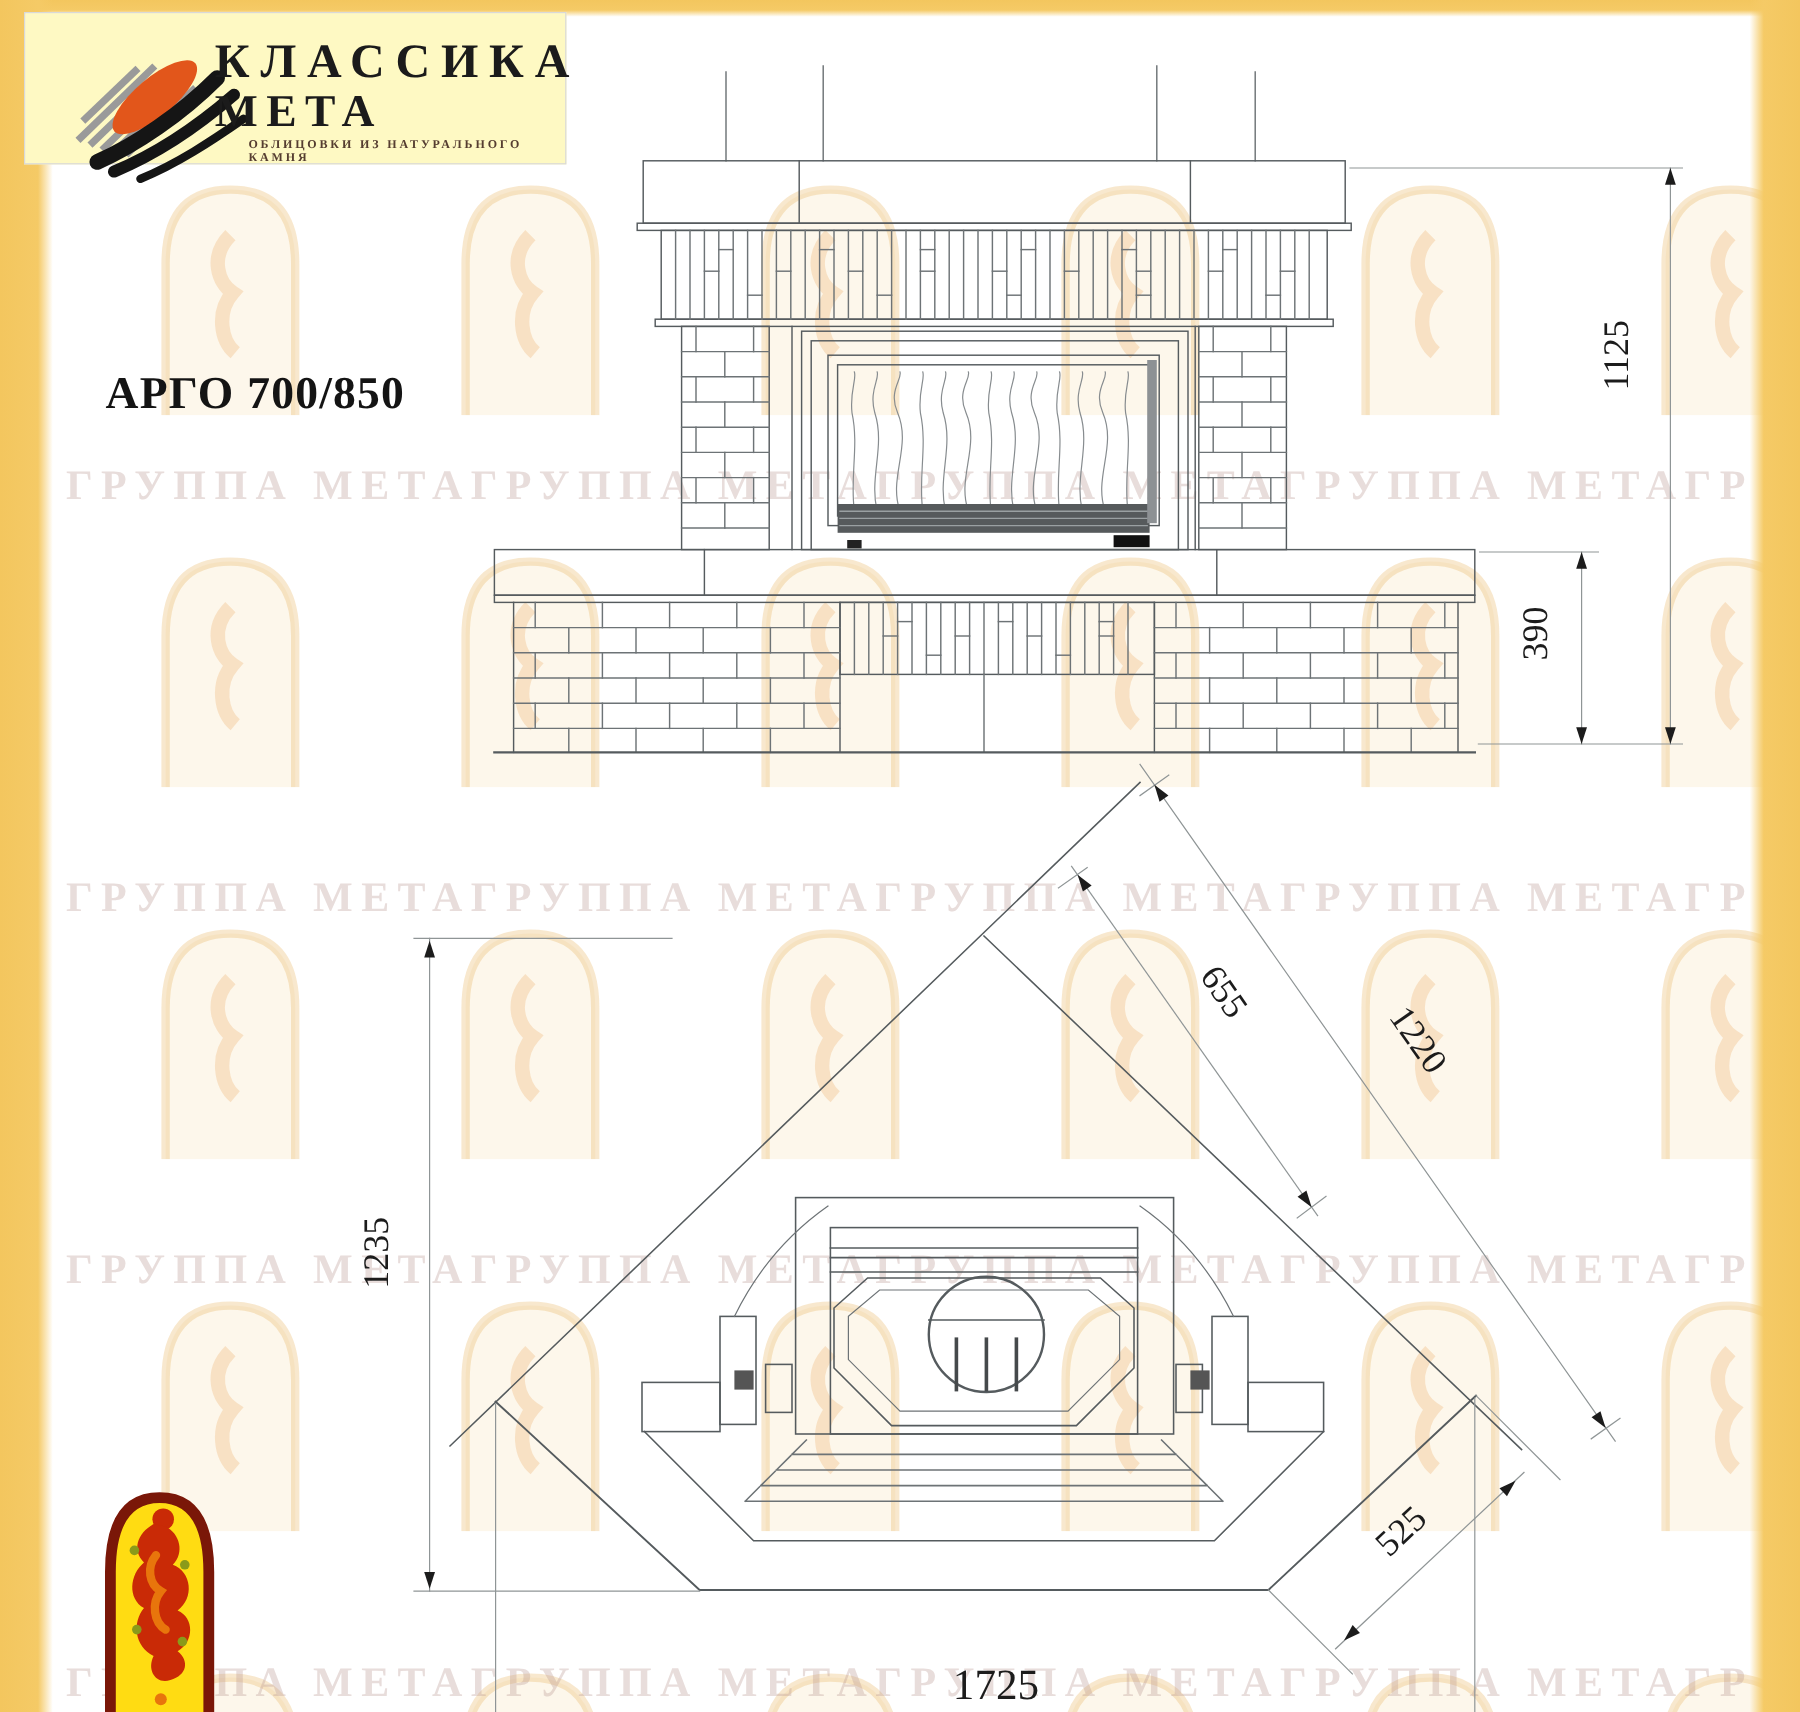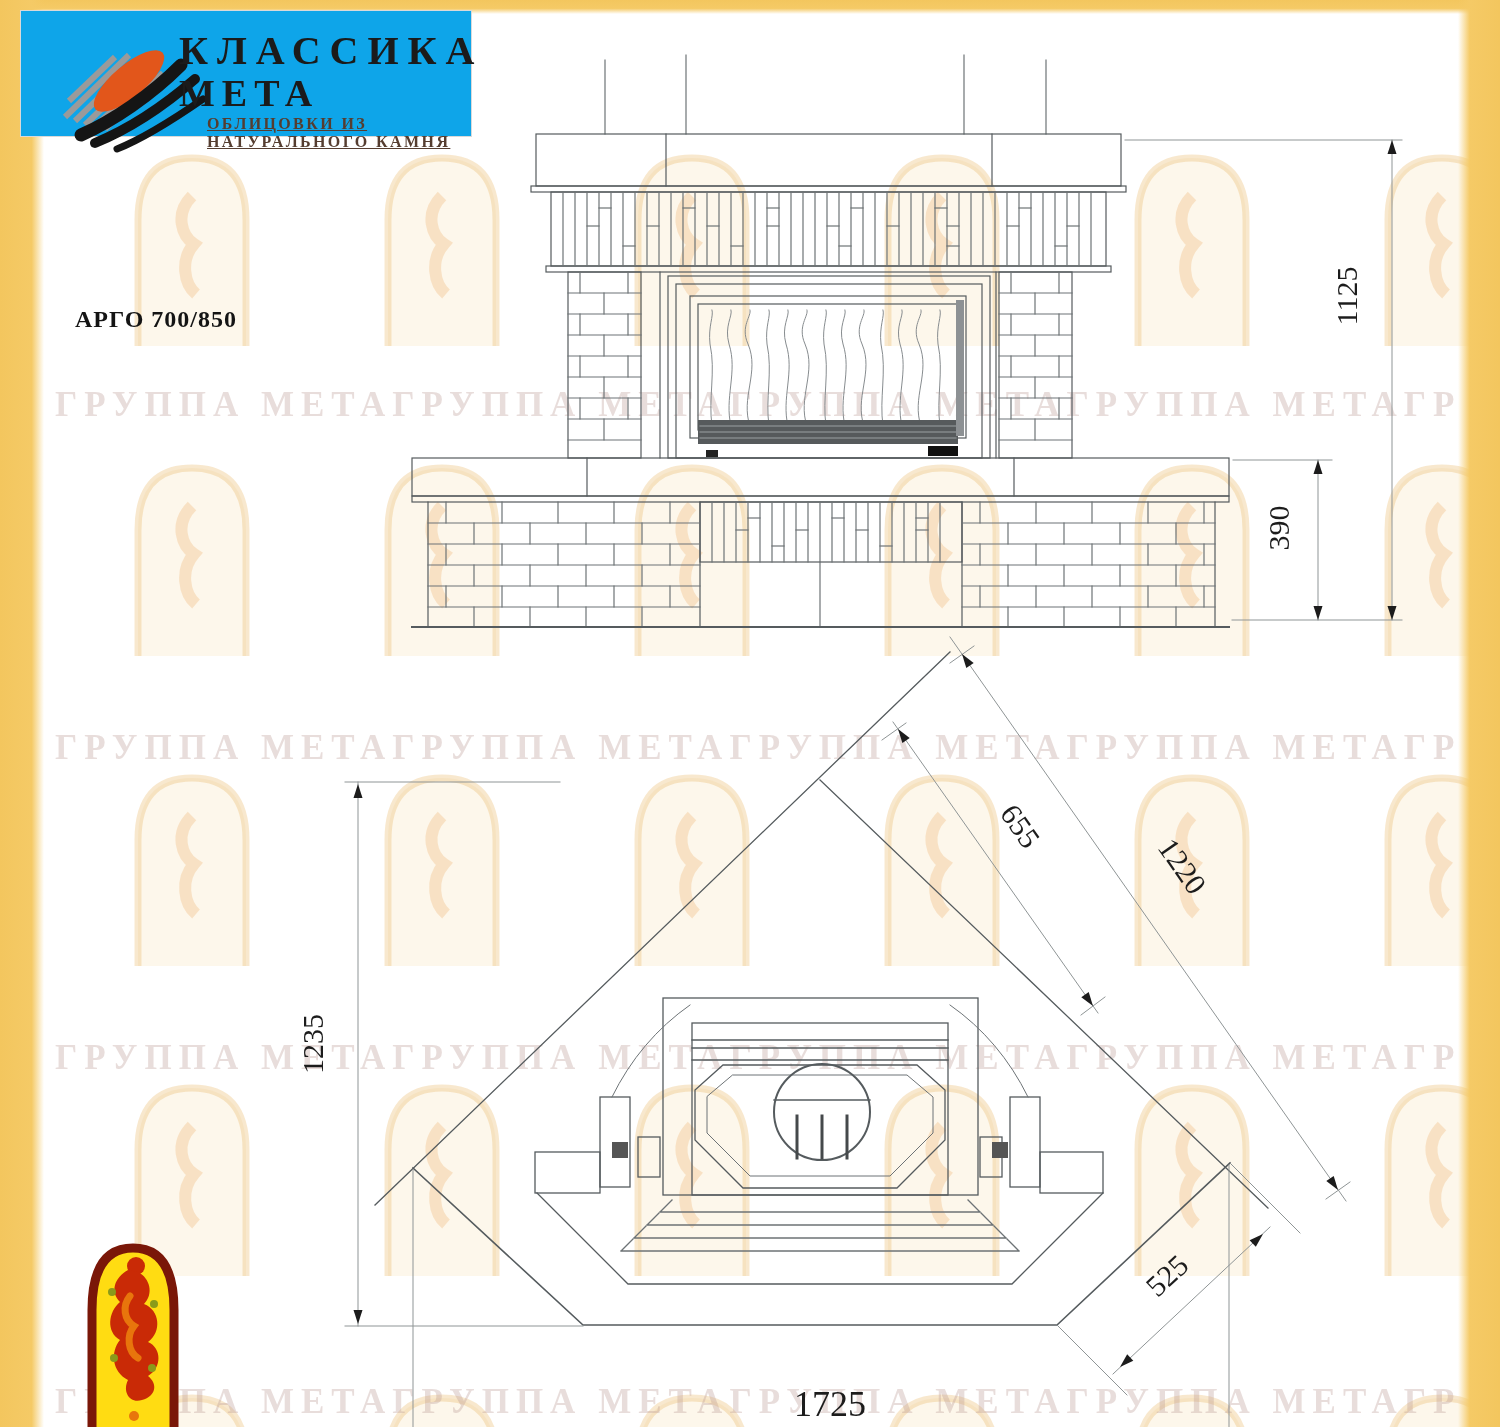--- a/index.html
+++ b/index.html
@@ -11,26 +11,26 @@
      background:linear-gradient(to bottom,#f3c65e 0%,#f5ca66 60%,rgba(255,255,255,0) 100%);}
   .frame-left{left:0;top:0;width:44px;height:1427px;
      background:linear-gradient(to right,#f3c65e 0%,#f5ca66 72%,rgba(255,255,255,0) 100%);}
   .frame-right{right:0;top:0;width:42px;height:1427px;
      background:linear-gradient(to left,#f3c65e 0%,#f5ca66 72%,rgba(255,255,255,0) 100%);}
   
   .wm-row{left:55px;width:1400px;height:46px;overflow:hidden;white-space:nowrap;
      font-family:"Liberation Serif",serif;font-weight:bold;font-size:35px;letter-spacing:7px;
      color:rgba(186,152,146,0.33);}
   
-  .logo-box{left:20px;top:10px;width:450px;height:125px;background:#0ea5e9;border:1px solid #d9d9d9;}
+  .logo-box{left:20px;top:10px;width:450px;height:125px;background:#fef9c3;border:1px solid #d9d9d9;}
   .logo-line1{left:158px;top:16px;font-size:40px;letter-spacing:9px;color:#1b1b1b;font-weight:bold;}
   .logo-line2{left:158px;top:60px;font-size:38px;letter-spacing:7px;color:#1b1b1b;font-weight:bold;}
-  .logo-sub{left:186px;top:104px;font-size:16px;letter-spacing:2.4px;color:#553d30;font-weight:bold;text-decoration:underline;}
+  .logo-sub{left:186px;top:104px;font-size:10px;letter-spacing:2.4px;color:#553d30;font-weight:bold;}
   
-  .sheet-title{left:75px;top:306px;font-size:24px;font-weight:bold;color:#141414;letter-spacing:1px;}
+  .sheet-title{left:88px;top:306px;font-size:38px;font-weight:bold;color:#141414;letter-spacing:1px;}
   svg text.dim{font-family:"Liberation Serif",serif;font-size:30px;fill:#1c1c1c;}
   svg text.dim-big{font-family:"Liberation Serif",serif;font-size:36px;fill:#1c1c1c;}
 </style>
 </head>
 <body>
 
 <svg class="abs" style="left:0;top:0" width="1500" height="1427" viewBox="0 0 1500 1427">
   <defs>
     <symbol id="arch-sym" viewBox="0 0 124 198">
       <path d="M8,198 V72 Q8,10 62,10 Q116,10 116,72 V198" fill="rgba(251,241,218,0.55)" stroke="rgba(231,178,92,0.30)" stroke-width="7"></path>

